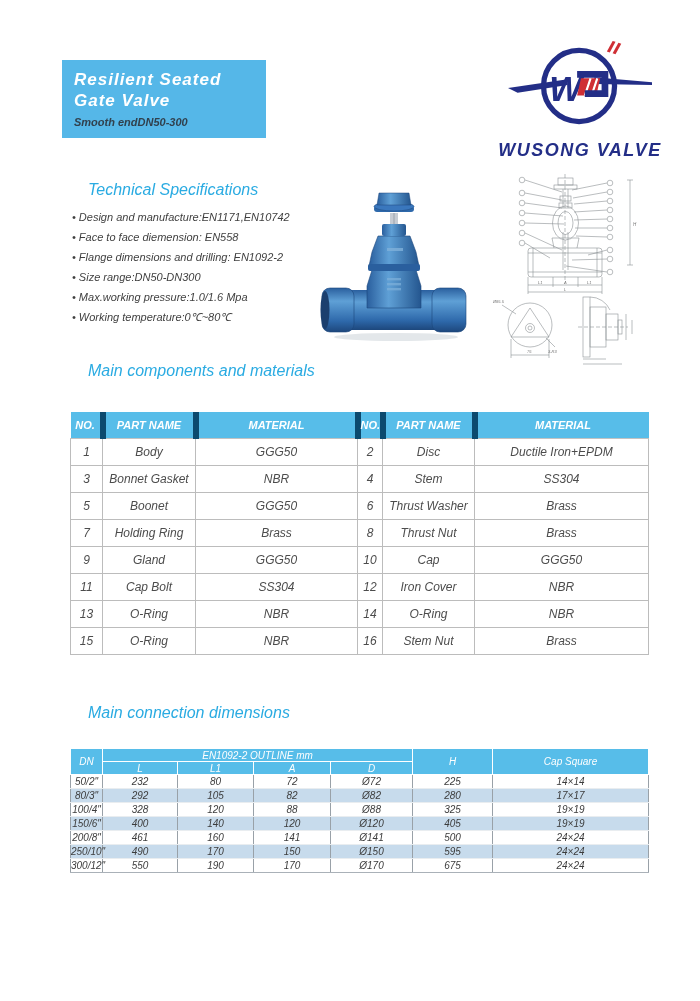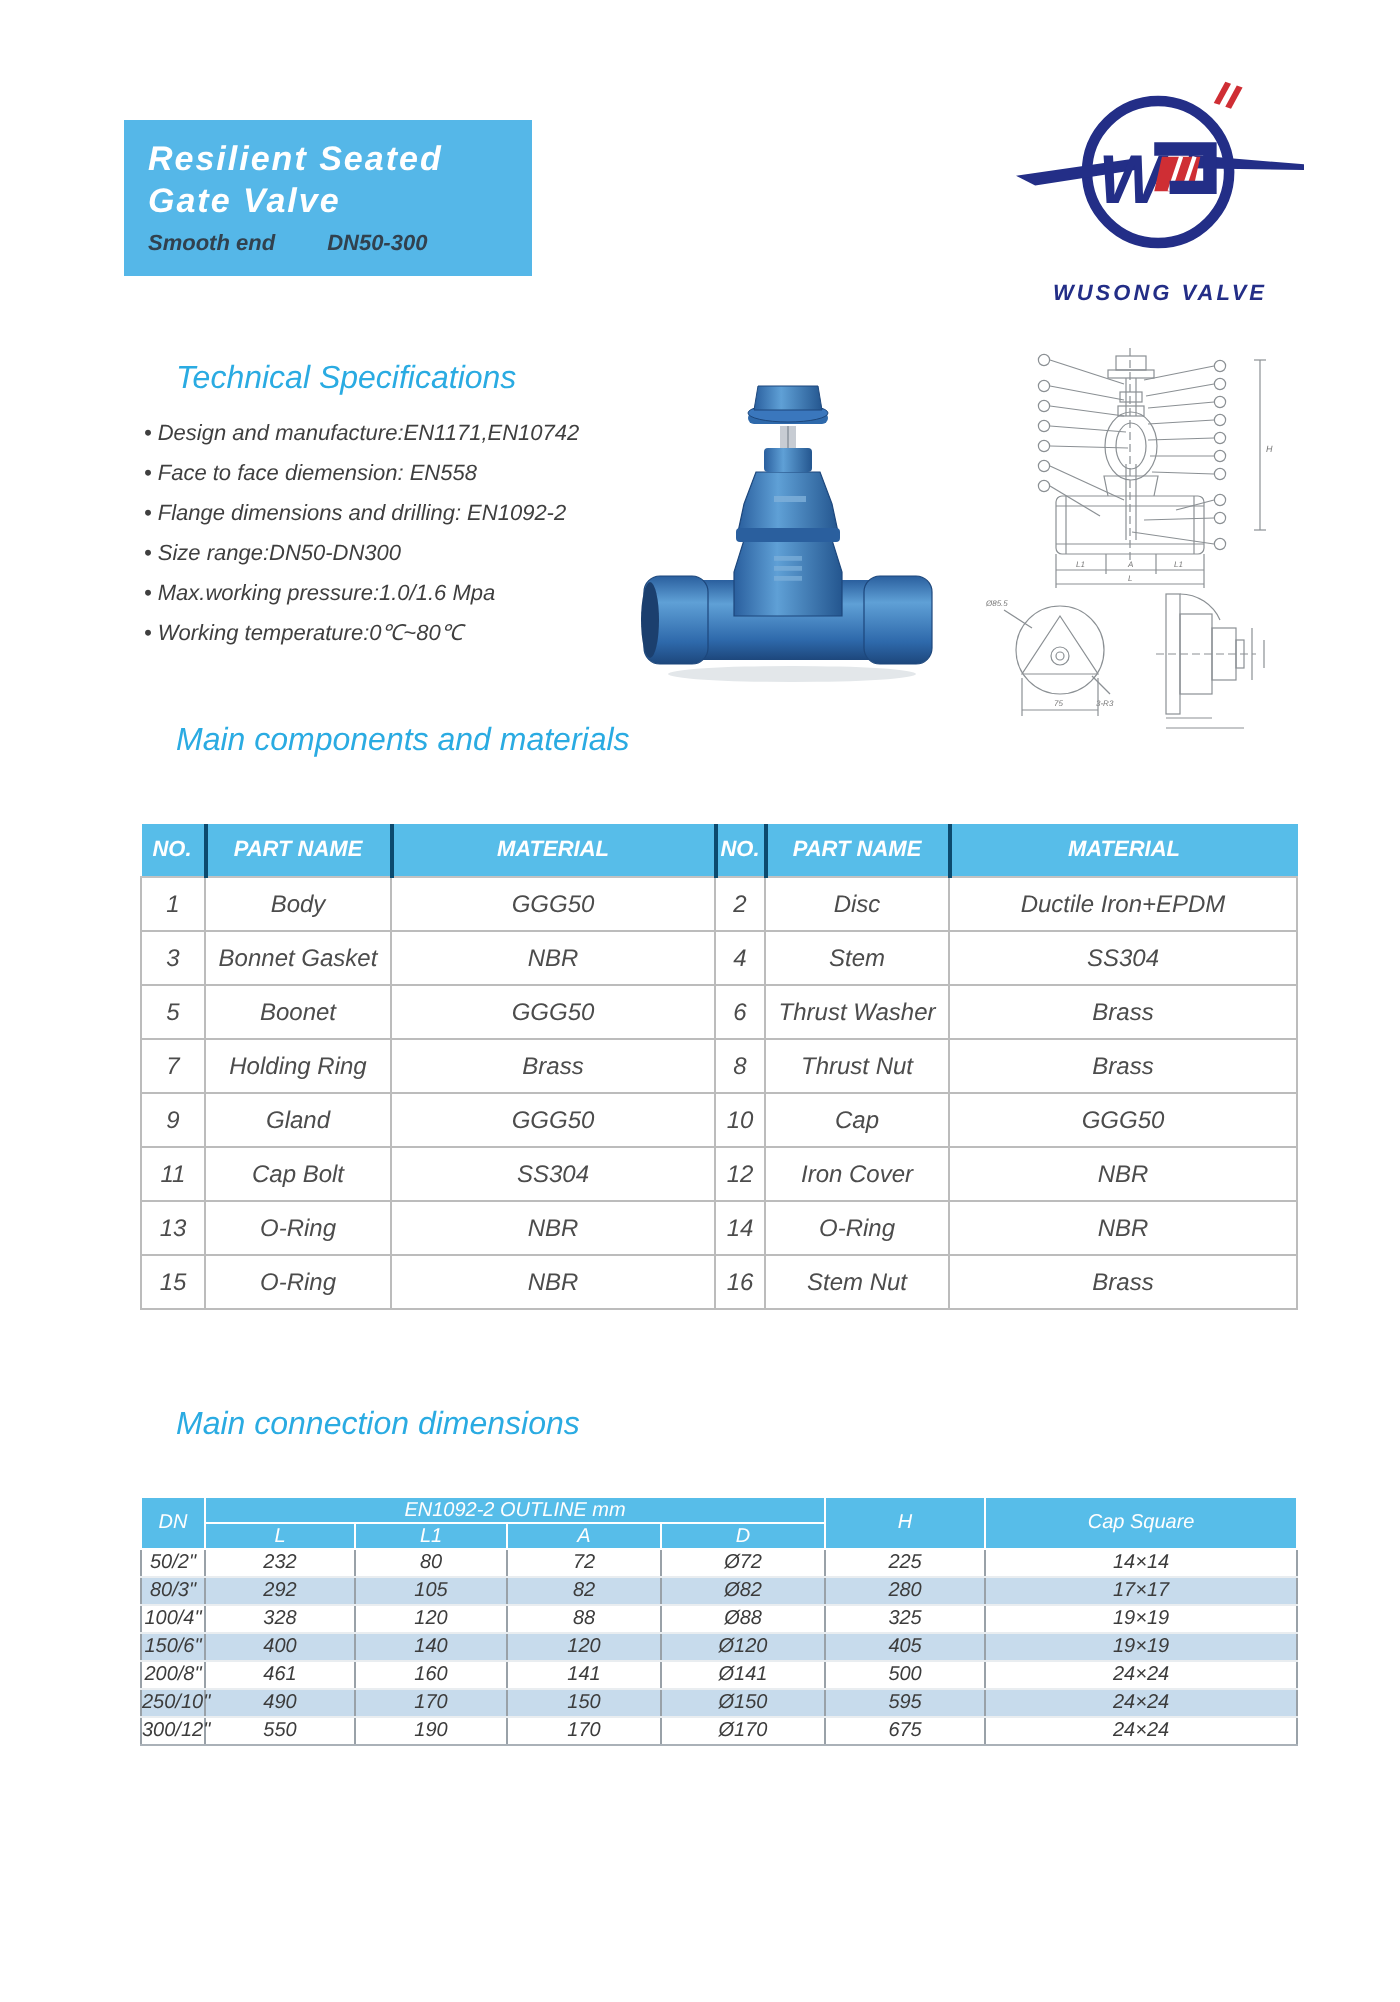--- a/index.html
+++ b/index.html
@@ -8,25 +8,25 @@
     position:relative; width:700px; height:1001px; background:#ffffff;
     font-family:"Liberation Sans", sans-serif; overflow:hidden;font-style:italic;
   }
 
   
   .title-box {
     position:absolute; left:62px; top:60px; width:204px; height:78px;
     background:#55b7e8; padding:9px 12px 0 12px;
   }
   .title-line { color:#ffffff; font-size:17px; font-weight:bold; line-height:21px; letter-spacing:1px; }
-  .subtitle-row { display:flex; gap:26px; margin-top:5px; }
+  .subtitle-row { display:flex; margin-top:5px; }
   .subtitle-row span { color:#31414e; font-size:11px; font-weight:bold; }
 
   .logo-wrap { position:absolute; left:498px; top:38px; width:164px; text-align:center; }
-  .brand-name { margin-top:2px; color:#232e87; font-size:11px; font-weight:bold; letter-spacing:1.5px; }
+  .brand-name { margin-top:2px; color:#232e87; font-size:18px; font-weight:bold; letter-spacing:1.5px; }
 
   
   .section-title {
     position:absolute; left:88px; color:#2aabe2; font-size:16px; font-weight:500;
   }
   #sec1 { top:181px; }
   #sec2 { top:362px; }
   #sec3 { top:704px; }
 
   
@@ -36,21 +36,21 @@
 
   
   .valve-photo { position:absolute; left:320px; top:190px; }
   .tech-drawing { position:absolute; left:492px; top:170px; }
 
   
   table { border-collapse:collapse; table-layout:fixed; }
   .comp-table { position:absolute; left:70px; top:412px; width:578px; }
   .comp-table th {
     background:#57bde9; color:#ffffff; font-size:11px; font-weight:bold;
-    height:26px; border-right:2px solid #0c4a6e; border-bottom:1px solid #c2c2c2;
+    height:26px; border-right:6px solid #0c4a6e; border-bottom:1px solid #c2c2c2;
   }
   .comp-table th:last-child { border-right:none; }
   .comp-table td {
     height:27px; text-align:center; color:#4c4c4c; font-size:12px;
     border:1px solid #bcbcbc; background:#ffffff;
   }
 
   
   .dim-table { position:absolute; left:70px; top:748px; width:578px; }
   .dim-table th {

